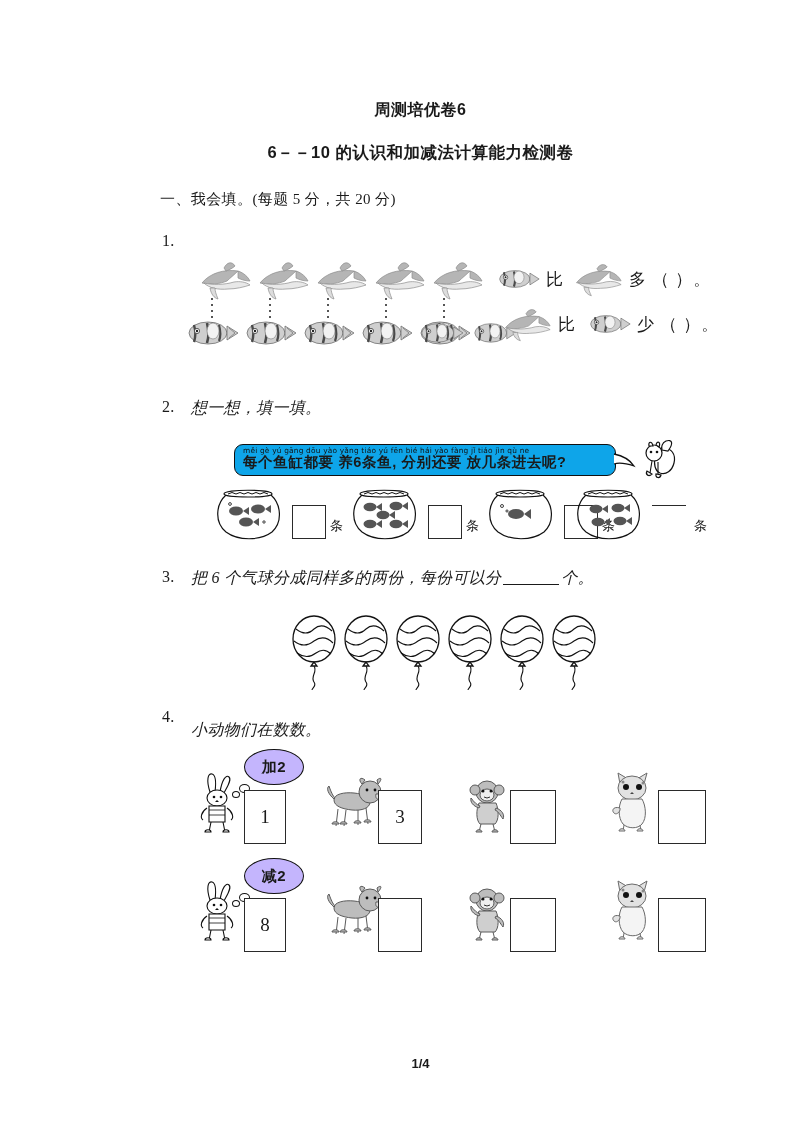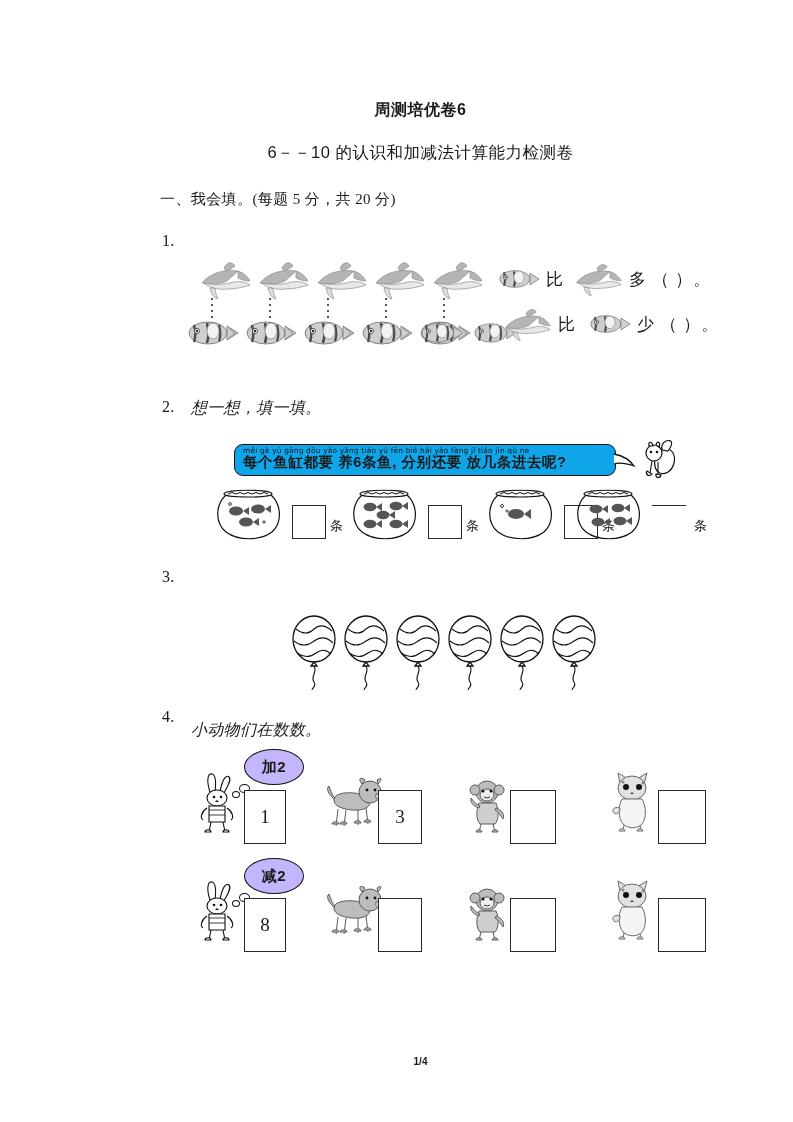--- a/index.html
+++ b/index.html
@@ -11,21 +11,21 @@
   .page{position:absolute;inset:0;margin-left:48px;}
 
   
   .doc-title{
     position:absolute;left:0;right:0;top:100px;text-align:center;
     font-size:16px;font-weight:bold;letter-spacing:.5px;
     font-family:"Liberation Sans","DejaVu Sans",sans-serif;
   }
   .doc-subtitle{
     position:absolute;left:0;right:0;top:142px;text-align:center;
-    font-size:16.5px;font-weight:normal;letter-spacing:.5px;
+    font-size:16.5px;font-weight:bold;letter-spacing:.5px;
     font-family:"Liberation Sans","DejaVu Sans",sans-serif;
   }
   .section-head{
     position:absolute;left:112px;font-size:15px;letter-spacing:.4px;
   }
   .q-label{position:absolute;font-size:16px;letter-spacing:.3px;}
   .q-text{position:absolute;font-size:16px;letter-spacing:.3px;white-space:nowrap;font-style:italic;}
 
   .blank-line{
     display:inline-block;border-bottom:1.2px solid #1a1a1a;
@@ -70,21 +70,21 @@
   .think{
     position:absolute;border:1.5px solid #111;border-radius:50%;
     background:#c4b5fd;display:flex;align-items:center;justify-content:center;
     font-size:15px;font-weight:bold;
     font-family:"Liberation Sans","DejaVu Sans",sans-serif;letter-spacing:.5px;
   }
   .think-dot{position:absolute;border:1.4px solid #111;border-radius:50%;background:#fff;}
 
   .page-num{
     position:absolute;left:0;right:0;top:1056px;text-align:center;
-    font-size:10px;font-weight:bold;
+    font-size:13px;font-weight:bold;
     font-family:"Liberation Sans","DejaVu Sans",sans-serif;
   }
   svg{display:block;overflow:visible;}
 </style>
 </head>
 <body>
 
 <div class="page">
 
   <div class="doc-title">周测培优卷6</div>
@@ -370,20 +370,23 @@
       <ellipse cx="30" cy="38" rx="6.5" ry="4.2"></ellipse>
         <path d="M36 38 l6 -4 v8 z"></path>
       <ellipse cx="52" cy="37" rx="6.5" ry="4.2"></ellipse>
         <path d="M58 37 l6 -4 v8 z"></path>
     </g>
   </svg>
   <div class="ansbox open" style="left:604px;top:505px;width:34px;height:32px;border-left:none;border-right:none;"></div>
   <div class="unit-char" style="left:646px;top:517px;">条</div>
 
   <div class="q-label" style="left:114px;top:568px;">3.</div>
+  <div class="q-text" style="left:143px;top:568px;">
+    <span>把 6 个气球分成同样多的两份，每份可以分</span><span class="blank-line"></span><span>个。</span>
+  </div>
 
   <svg style="position:absolute;left:240px;top:615px;" width="320" height="75" viewBox="0 0 320 75">
     <g fill="none" stroke="#111" stroke-width="1.3">
       <g transform="translate(0,0)">
         <ellipse cx="26" cy="24" rx="21" ry="23"></ellipse>
         <path d="M8 14 Q18 22 26 14 Q34 7 44 16" stroke-width="1.1"></path>
         <path d="M6 26 Q16 34 26 26 Q36 19 45 28" stroke-width="1.1"></path>
         <path d="M9 38 Q19 45 28 38 Q36 32 43 39" stroke-width="1.1"></path>
         <path d="M26 47 l-3 4 h6 z"></path>
         <path d="M26 51 C30 57 22 61 26 67 C29 71 24 73 24 75" stroke-width="1.1"></path>

